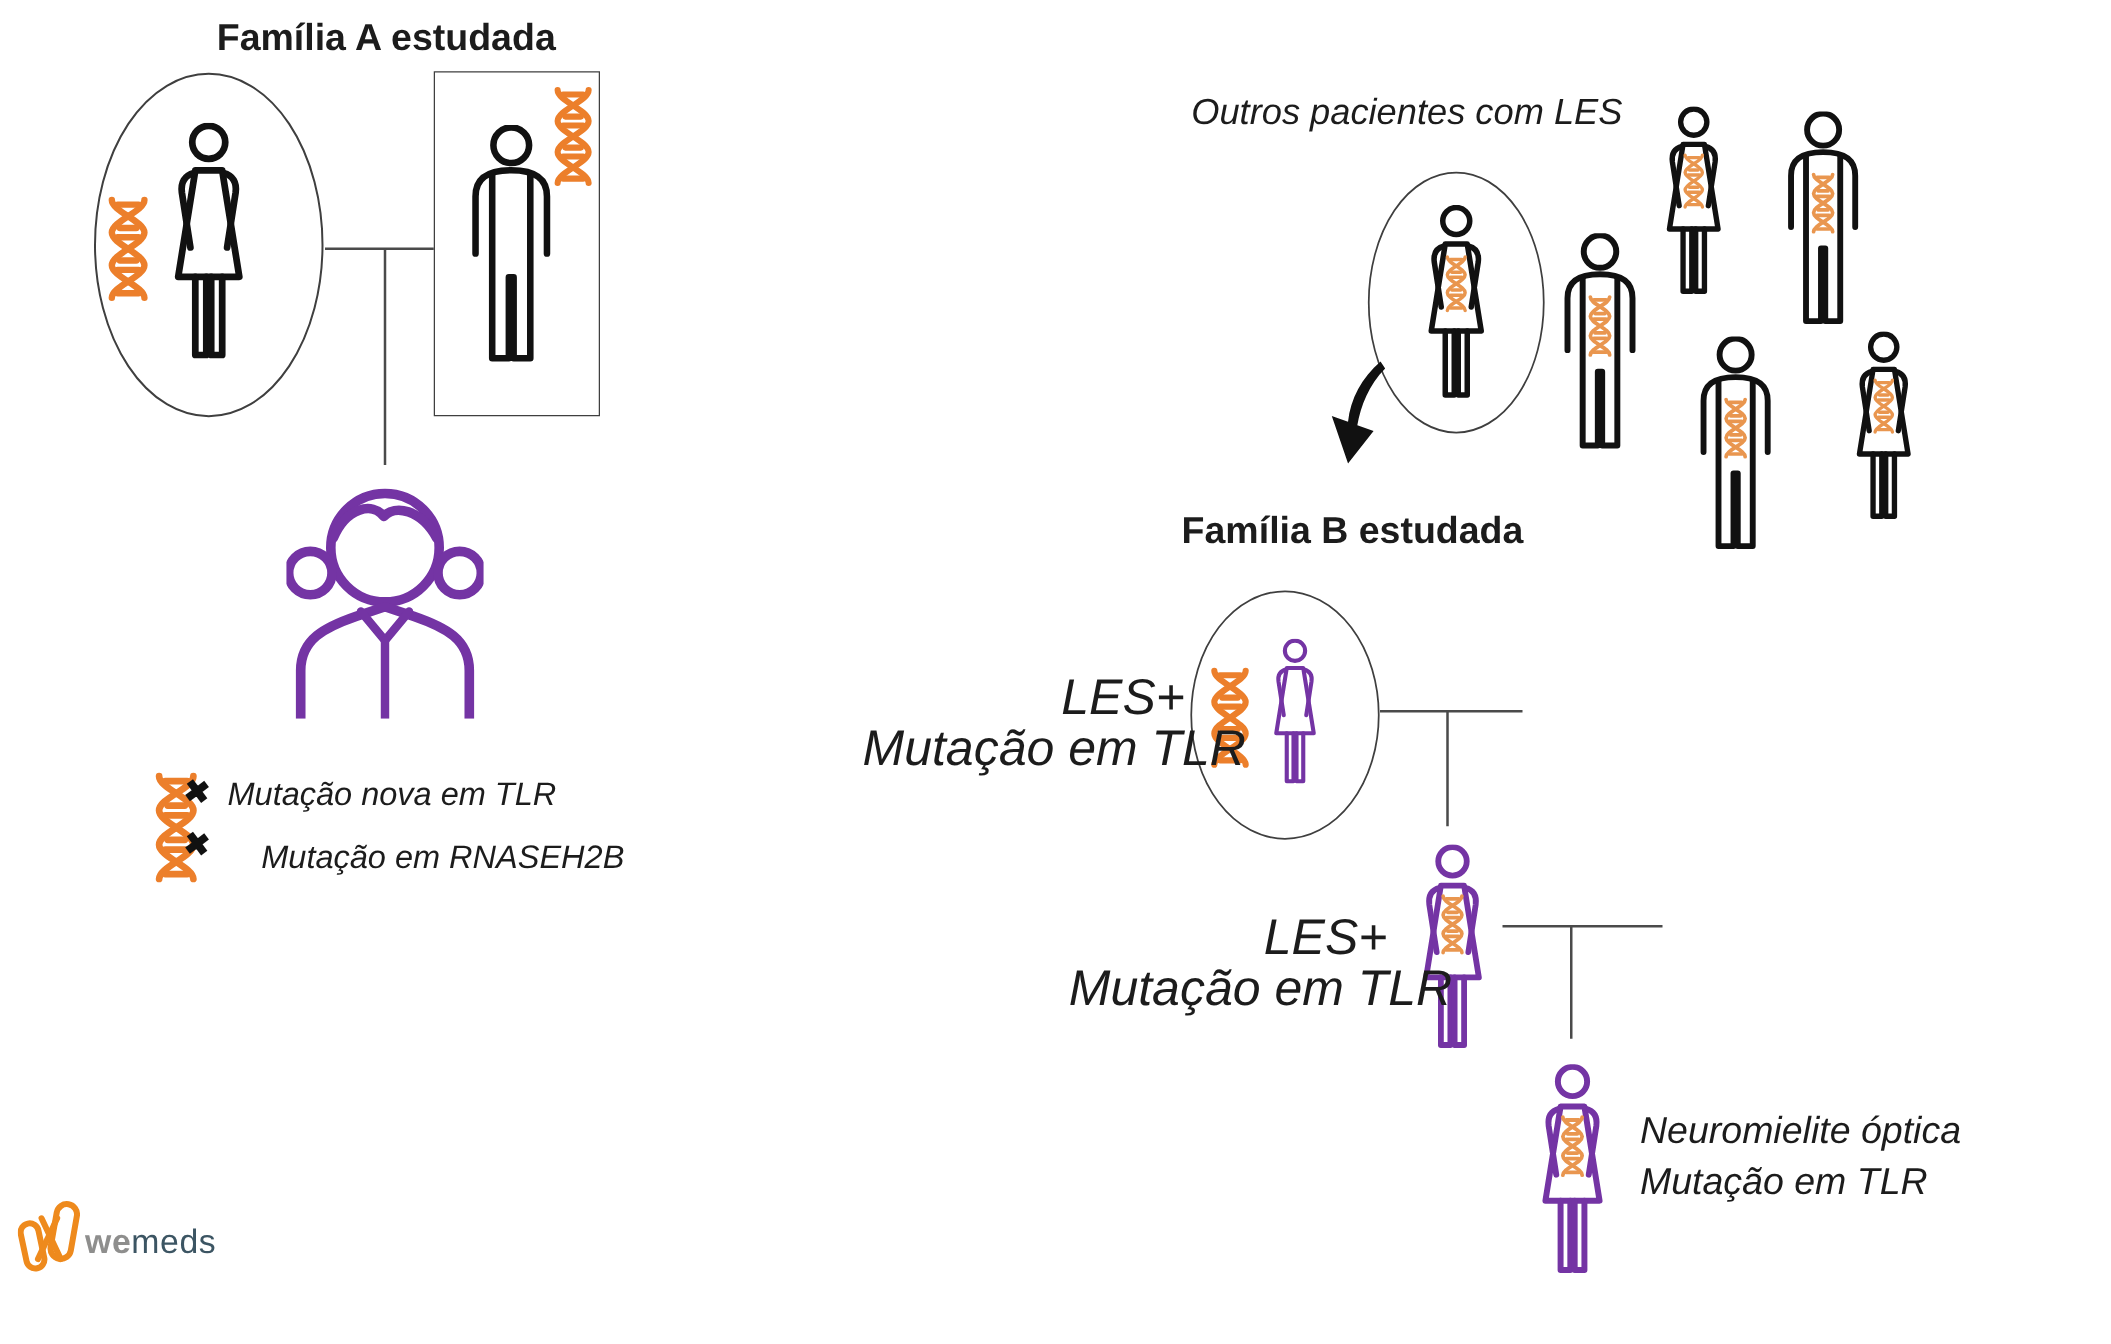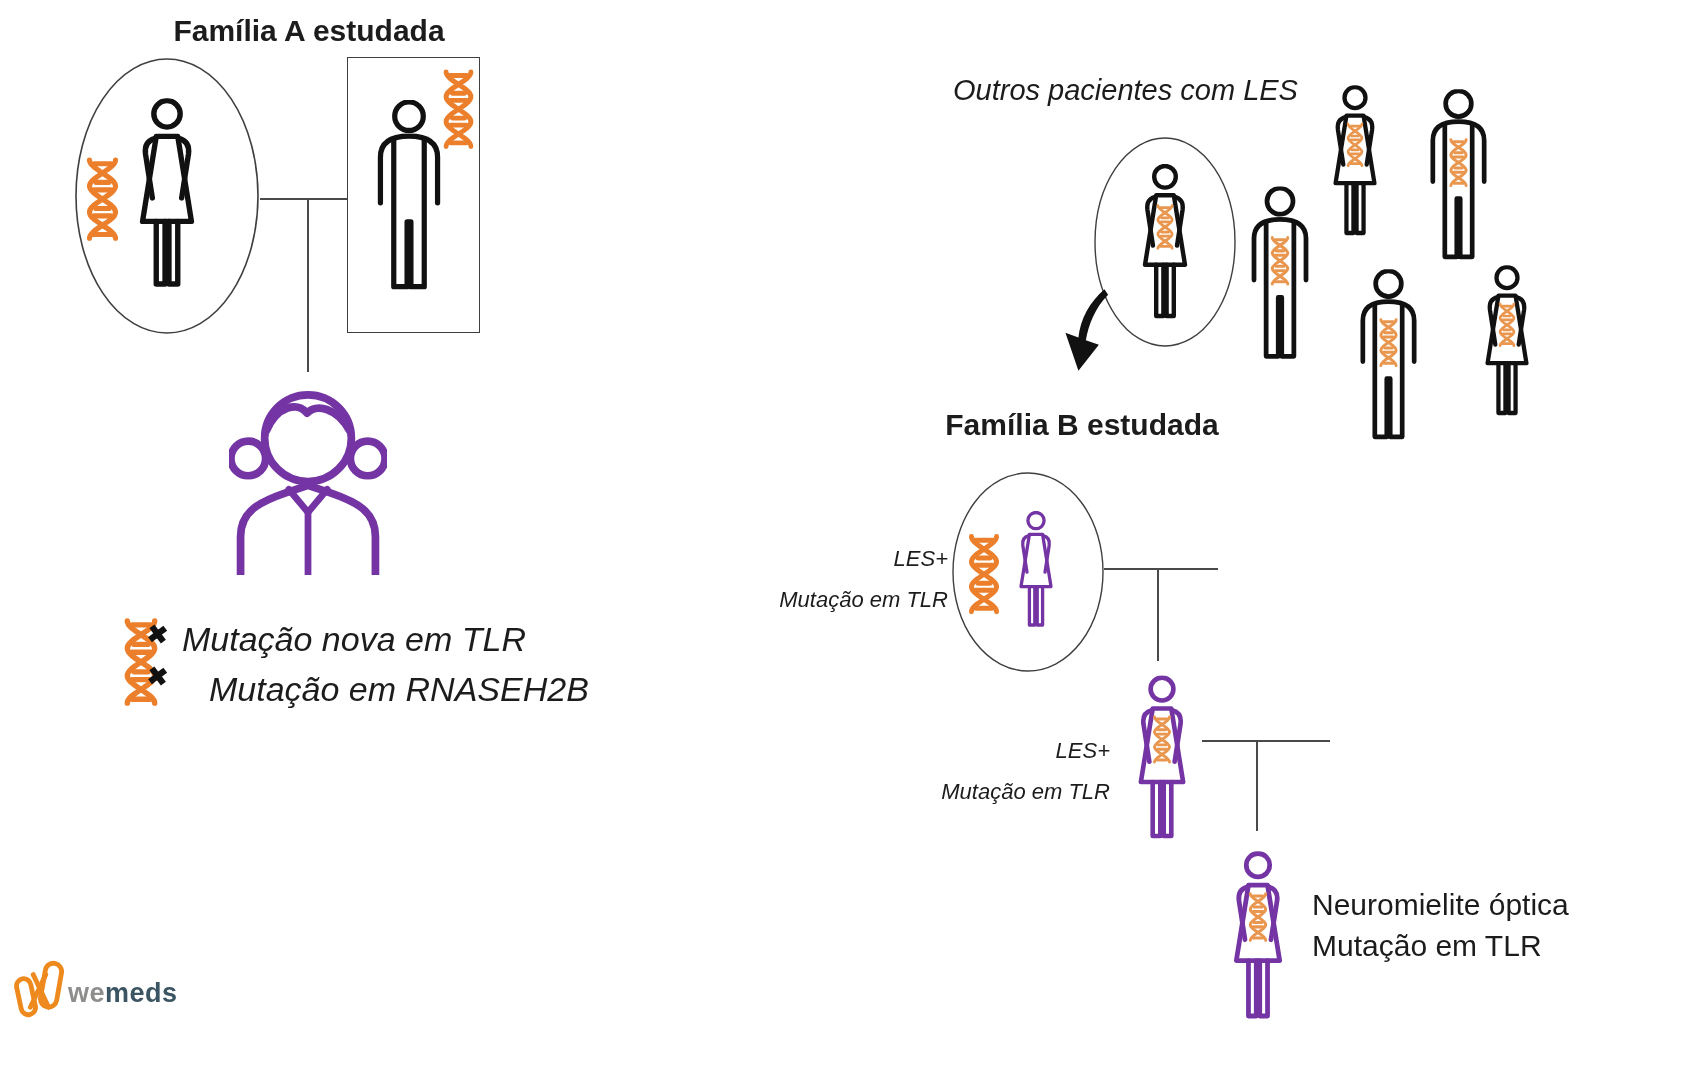--- a/index.html
+++ b/index.html
@@ -13,35 +13,35 @@
     --logo-orange:#EE8A1D;
     --logo-we:#8E8E8D;
     --logo-meds:#3C5563;
   }
   html,body{margin:0;padding:0;background:#ffffff;}
   #canvas{
     position:relative;width:1689px;height:1075px;background:#ffffff;overflow:hidden;
     font-family:"Liberation Sans",sans-serif;color:var(--text);padding-left:12px;
   }
   .title{position:absolute;font-weight:bold;font-size:30px;color:var(--text);white-space:nowrap;text-align:center;}
-  .label{position:absolute;font-style:italic;font-size:34px;color:var(--text);white-space:nowrap;}
-  .label-block-r{position:absolute;font-style:italic;font-size:22px;line-height:41px;color:var(--text);text-align:right;white-space:nowrap;}
-  .label-block-l{position:absolute;font-size:30px;line-height:41px;color:var(--text);text-align:left;white-space:nowrap;}
+  .label{position:absolute;font-style:italic;font-size:26px;color:var(--text);white-space:nowrap;}
+  .label-block-r{position:absolute;font-style:italic;font-size:40px;line-height:41px;color:var(--text);text-align:right;white-space:nowrap;}
+  .label-block-l{position:absolute;font-style:italic;font-size:30px;line-height:41px;color:var(--text);text-align:left;white-space:nowrap;}
   .line{position:absolute;background:var(--connector);}
   .fig{position:absolute;display:block;}
   .frame-rect{position:absolute;border:1.6px solid var(--outline);background:transparent;}
   .c-black{color:var(--figure-black);}
   .c-purple{color:var(--figure-purple);}
   .c-orange{color:var(--dna-orange);}
   .c-orange-light{color:var(--dna-orange-light);}
   .c-logo{color:var(--logo-orange);}
   .xmark{position:absolute;font-style:normal;font-weight:bold;font-size:25px;color:#111;transform:rotate(8deg);line-height:1;}
   .logo-text{position:absolute;font-size:27px;letter-spacing:0.5px;white-space:nowrap;}
   .logo-text .we{color:var(--logo-we);font-weight:700;}
-  .logo-text .meds{color:var(--logo-meds);font-weight:bold;}
+  .logo-text .meds{color:var(--logo-meds);font-weight:normal;}
 </style>
 </head>
 <body>
 
 <svg width="0" height="0" style="position:absolute" aria-hidden="true">
   <defs>
     <symbol id="sym-dna" viewBox="0 0 44 96">
       <g stroke="currentColor" fill="none" stroke-width="5.5" stroke-linecap="round">
         <path d="M8,4 C8,14 36,22 36,32 C36,42 8,50 8,60 C8,70 36,78 36,88"></path>
         <path d="M36,4 C36,14 8,22 8,32 C8,42 36,50 36,60 C36,70 8,78 8,88"></path>

